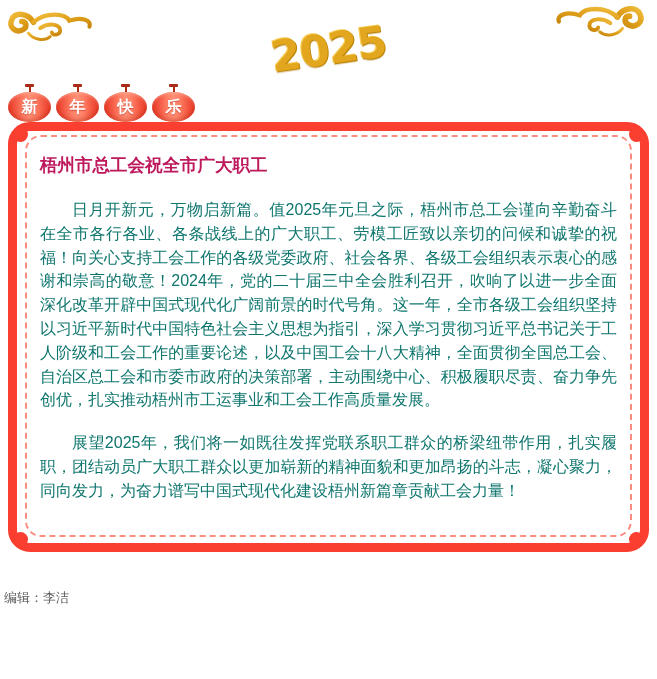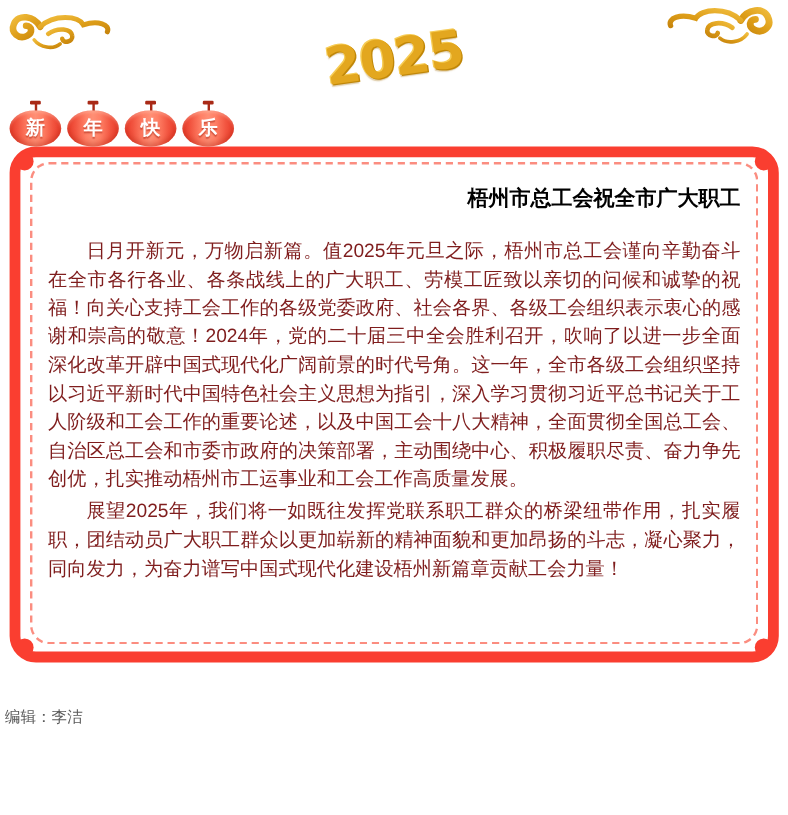--- a/index.html
+++ b/index.html
@@ -93,37 +93,37 @@
     left: 8px; right: 8px; top: 4px; bottom: 6px;
     border: 2px dashed #fb8d80;
     border-radius: 16px;
     box-sizing: border-box;
     padding: 14px 13px 0 13px;
     background: #ffffff;
     overflow: hidden;
   }
 
   .card-title {
-    text-align: right;
-    color: #000000;
+    text-align: left;
+    color: #be185d;
     font-weight: bold;
     font-size: 17.5px;
     line-height: 28px;
     margin: 0;
   }
 
   .card-body {
     margin-top: 19px;
-    color: #7f1d1d;
+    color: #0f766e;
     font-size: 16px;
     line-height: 23.8px;
     text-align: justify;
   }
   .card-body p { margin: 0; text-indent: 2em; }
-  .card-body p + p { margin-top: 3px; }
+  .card-body p + p { margin-top: 19px; }
 
   
   .footer {
     position: absolute;
     left: 4px; top: 586px;
     font-size: 13px;
     color: #5a5a5a;
     line-height: 23.7px;
   }
 </style>

